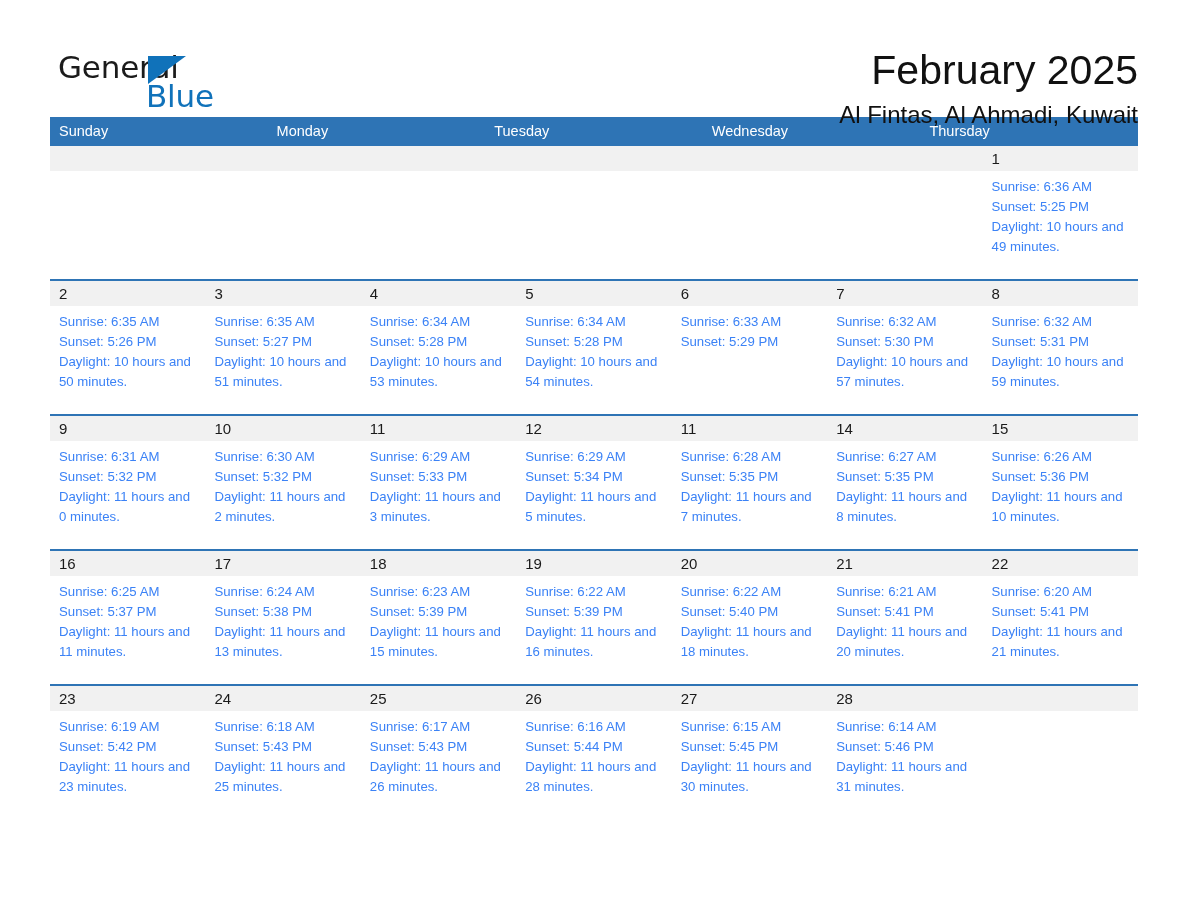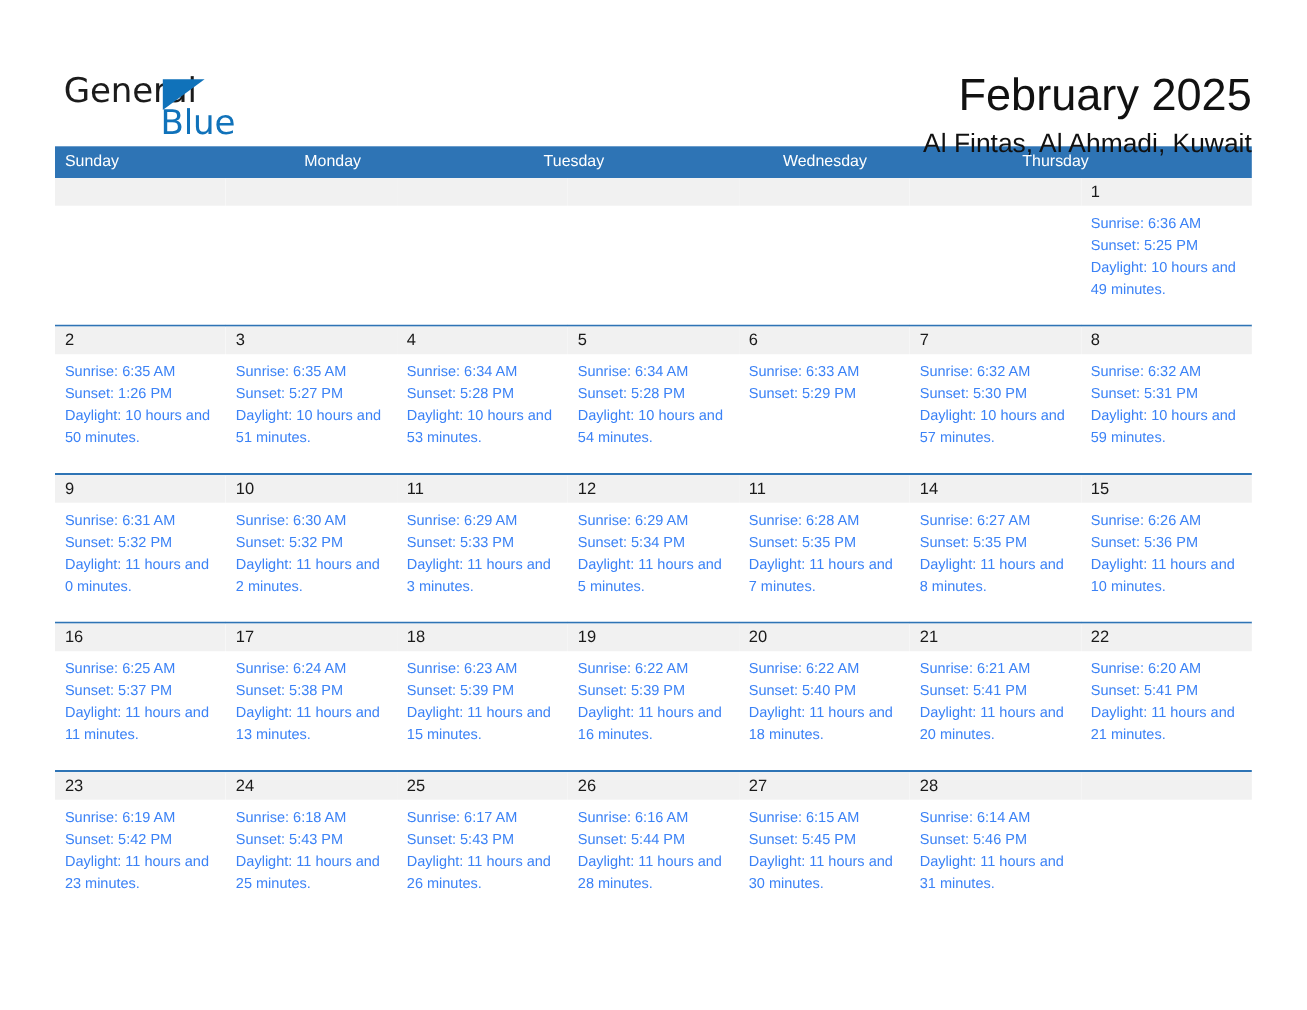--- a/index.html
+++ b/index.html
@@ -12,21 +12,21 @@
     height: 918px;
     font-family: "Liberation Sans", sans-serif;
     color: #1a1a1a;
     overflow: hidden;
   }
   .page {
     position: relative;
     width: 1188px;
     height: 918px;
     box-sizing: border-box;
-    padding: 16px 50px;
+    padding: 0 50px;
   }
 
   
   .header {
     display: flex;
     align-items: flex-start;
     justify-content: space-between;
     padding-top: 44px;
     height: 104px;
     box-sizing: border-box;
@@ -193,21 +193,21 @@
               <div>Sunset: 5:25 PM</div>
               <div class="wrap">Daylight: 10 hours and 49 minutes.</div>
             </div>
           </div>
         </div>
         <div class="week-row">
           <div class="day-cell">
             <div class="day-number">2</div>
             <div class="day-info">
               <div>Sunrise: 6:35 AM</div>
-              <div>Sunset: 1:26 PM</div>
+              <div>Sunset: 5:26 PM</div>
               <div class="wrap">Daylight: 10 hours and 50 minutes.</div>
             </div>
           </div>
           <div class="day-cell">
             <div class="day-number">3</div>
             <div class="day-info">
               <div>Sunrise: 6:35 AM</div>
               <div>Sunset: 5:27 PM</div>
               <div class="wrap">Daylight: 10 hours and 51 minutes.</div>
             </div>

